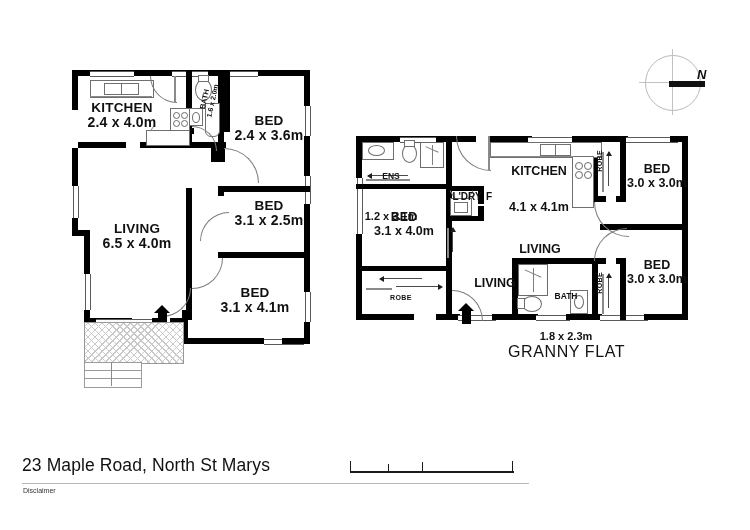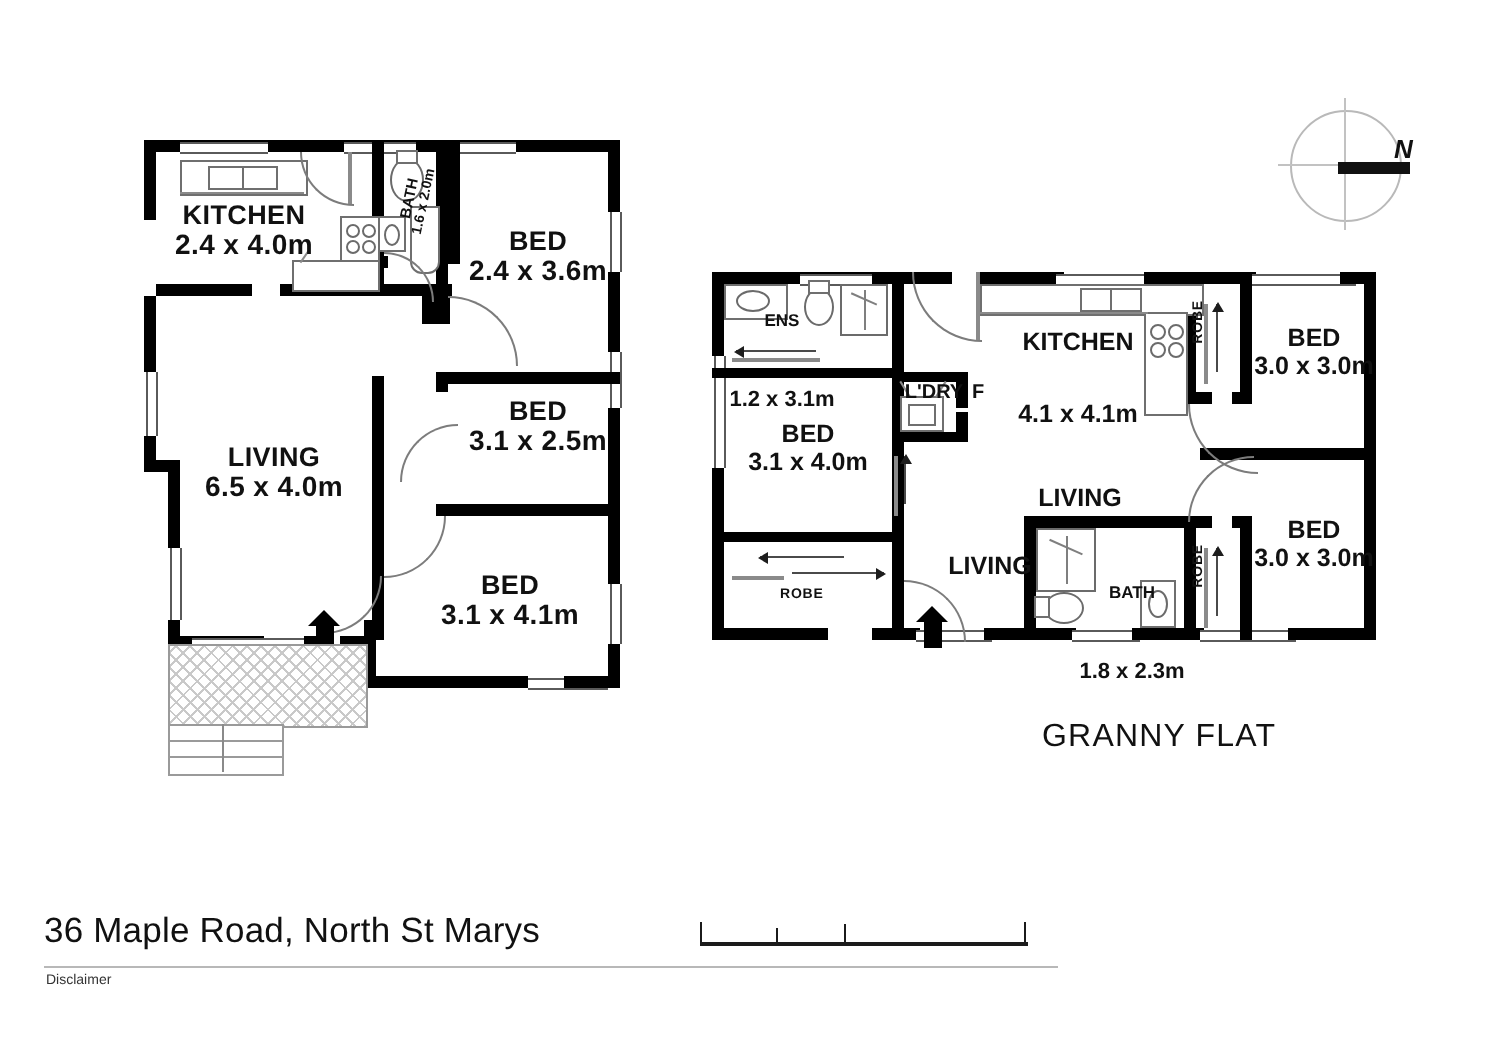--- a/index.html
+++ b/index.html
@@ -307,21 +307,21 @@
   <div class="robev" style="left:452px;top:228px;height:24px;"></div>
   <div class="thinline" style="left:447px;top:228px;width:1.5px;height:30px;"></div>
 
   <div class="arc bl" style="left:456px;top:136px;width:34px;height:34px;"></div>
   <div class="doorleaf" style="left:488px;top:136px;width:2px;height:34px;"></div>
   <div class="arc bl" style="left:594px;top:202px;width:34px;height:34px;"></div>
   <div class="arc tl" style="left:594px;top:228px;width:32px;height:32px;"></div>
   <div class="arc tr" style="left:452px;top:290px;width:30px;height:30px;"></div>
   <div class="entry" style="left:462px;top:310px;"></div>
 
-  <div class="lbl sz-sm" style="left:358px;top:156px;width:66px;">
+  <div class="lbl sz-sm" style="left:358px;top:172px;width:66px;">
     <span class="nm">ENS</span>
     <span class="dm">1.2 x 3.1m</span>
   </div>
   <div class="lbl sz-md" style="left:364px;top:210px;width:80px;">
     <span class="nm">BED</span>
     <span class="dm">3.1 x 4.0m</span>
   </div>
   <div class="lbl sz-sm" style="left:448px;top:191px;width:38px;">
     <span class="nm" style="font-size:10px;">L'DRY</span>
   </div>
@@ -346,23 +346,23 @@
   </div>
   <div class="lbl sz-md" style="left:626px;top:162px;width:62px;">
     <span class="nm">BED</span>
     <span class="dm">3.0 x 3.0m</span>
   </div>
   <div class="lbl sz-md" style="left:626px;top:258px;width:62px;">
     <span class="nm">BED</span>
     <span class="dm">3.0 x 3.0m</span>
   </div>
 
-  <div class="gflabel" style="left:521px;top:343px;margin-top:17px;">GRANNY FLAT</div>
-
-  <div class="addr" style="left:22px;top:455px;">36 Maple Road, North St Marys</div>
+  <div class="gflabel" style="left:508px;top:343px;">GRANNY FLAT</div>
+
+  <div class="addr" style="left:22px;top:455px;">23 Maple Road, North St Marys</div>
 
   <div class="scale" style="left:350px;top:459px;width:164px;height:14px;">
     <div class="base"></div>
     <div class="tk" style="left:0;height:12px;"></div>
     <div class="tk" style="left:38px;height:9px;"></div>
     <div class="tk" style="left:72px;height:11px;"></div>
     <div class="tk" style="left:162px;height:12px;"></div>
   </div>
 
   <div class="rule" style="left:22px;top:483px;width:507px;"></div>

